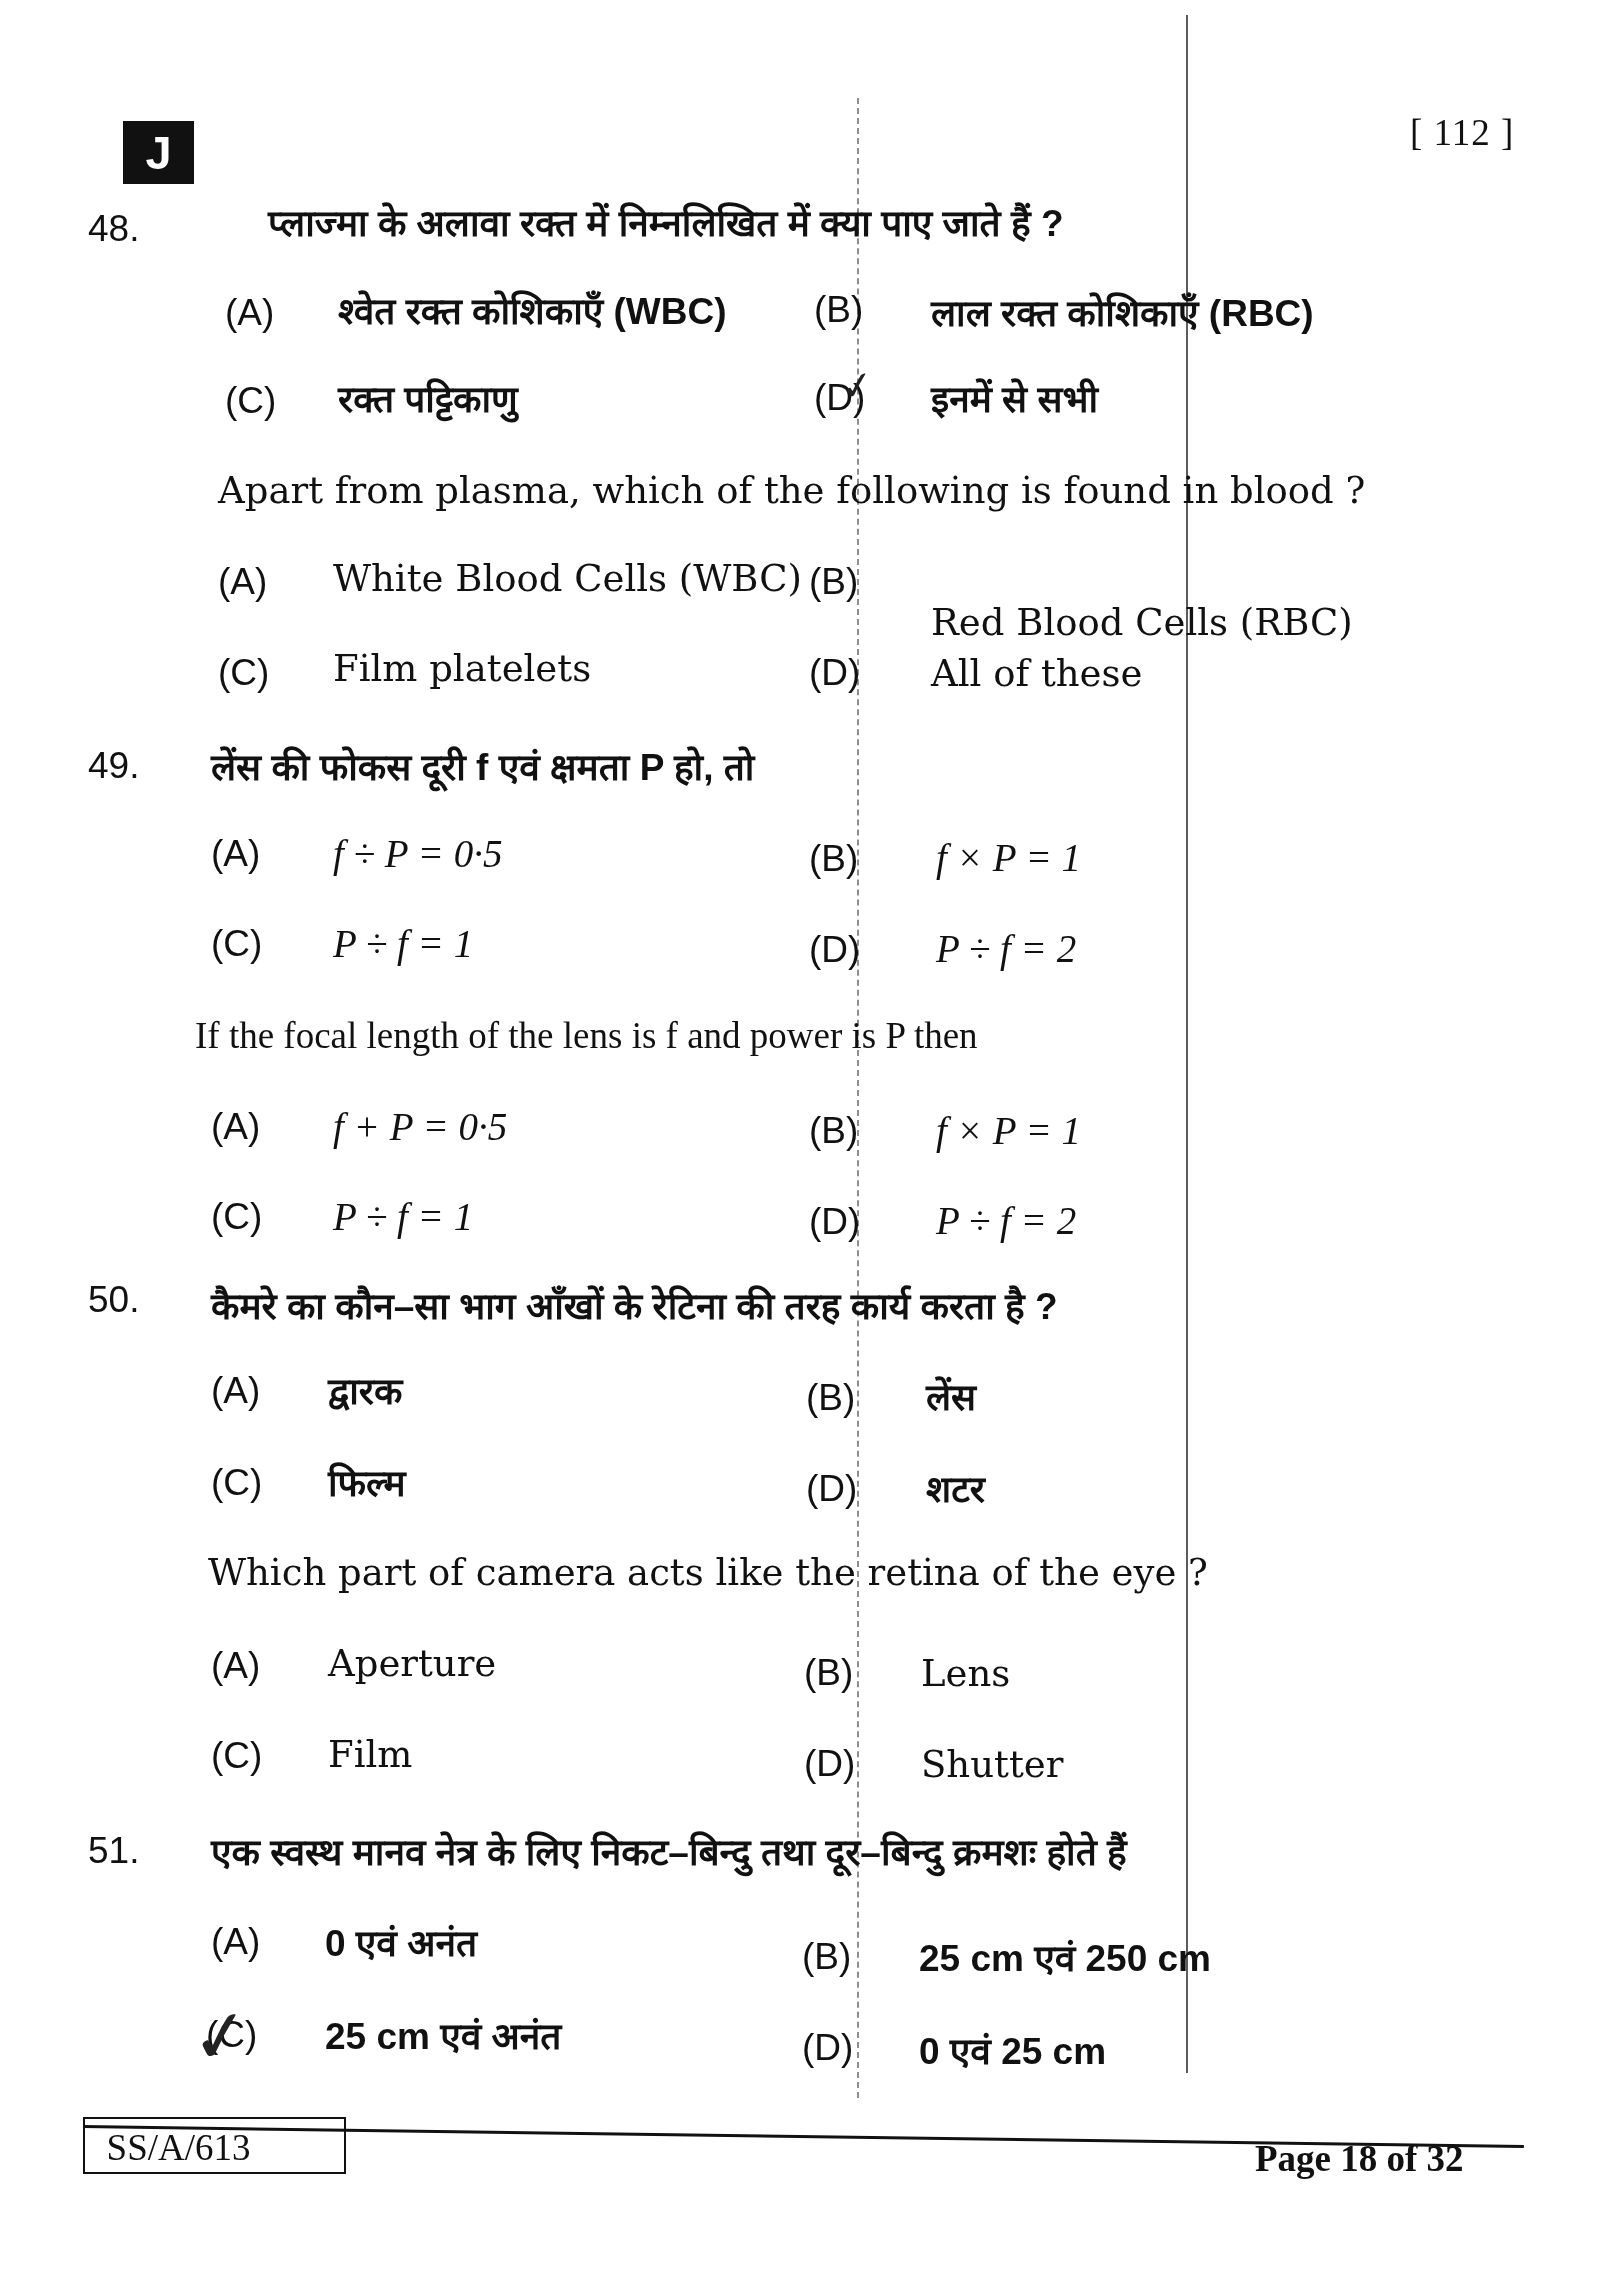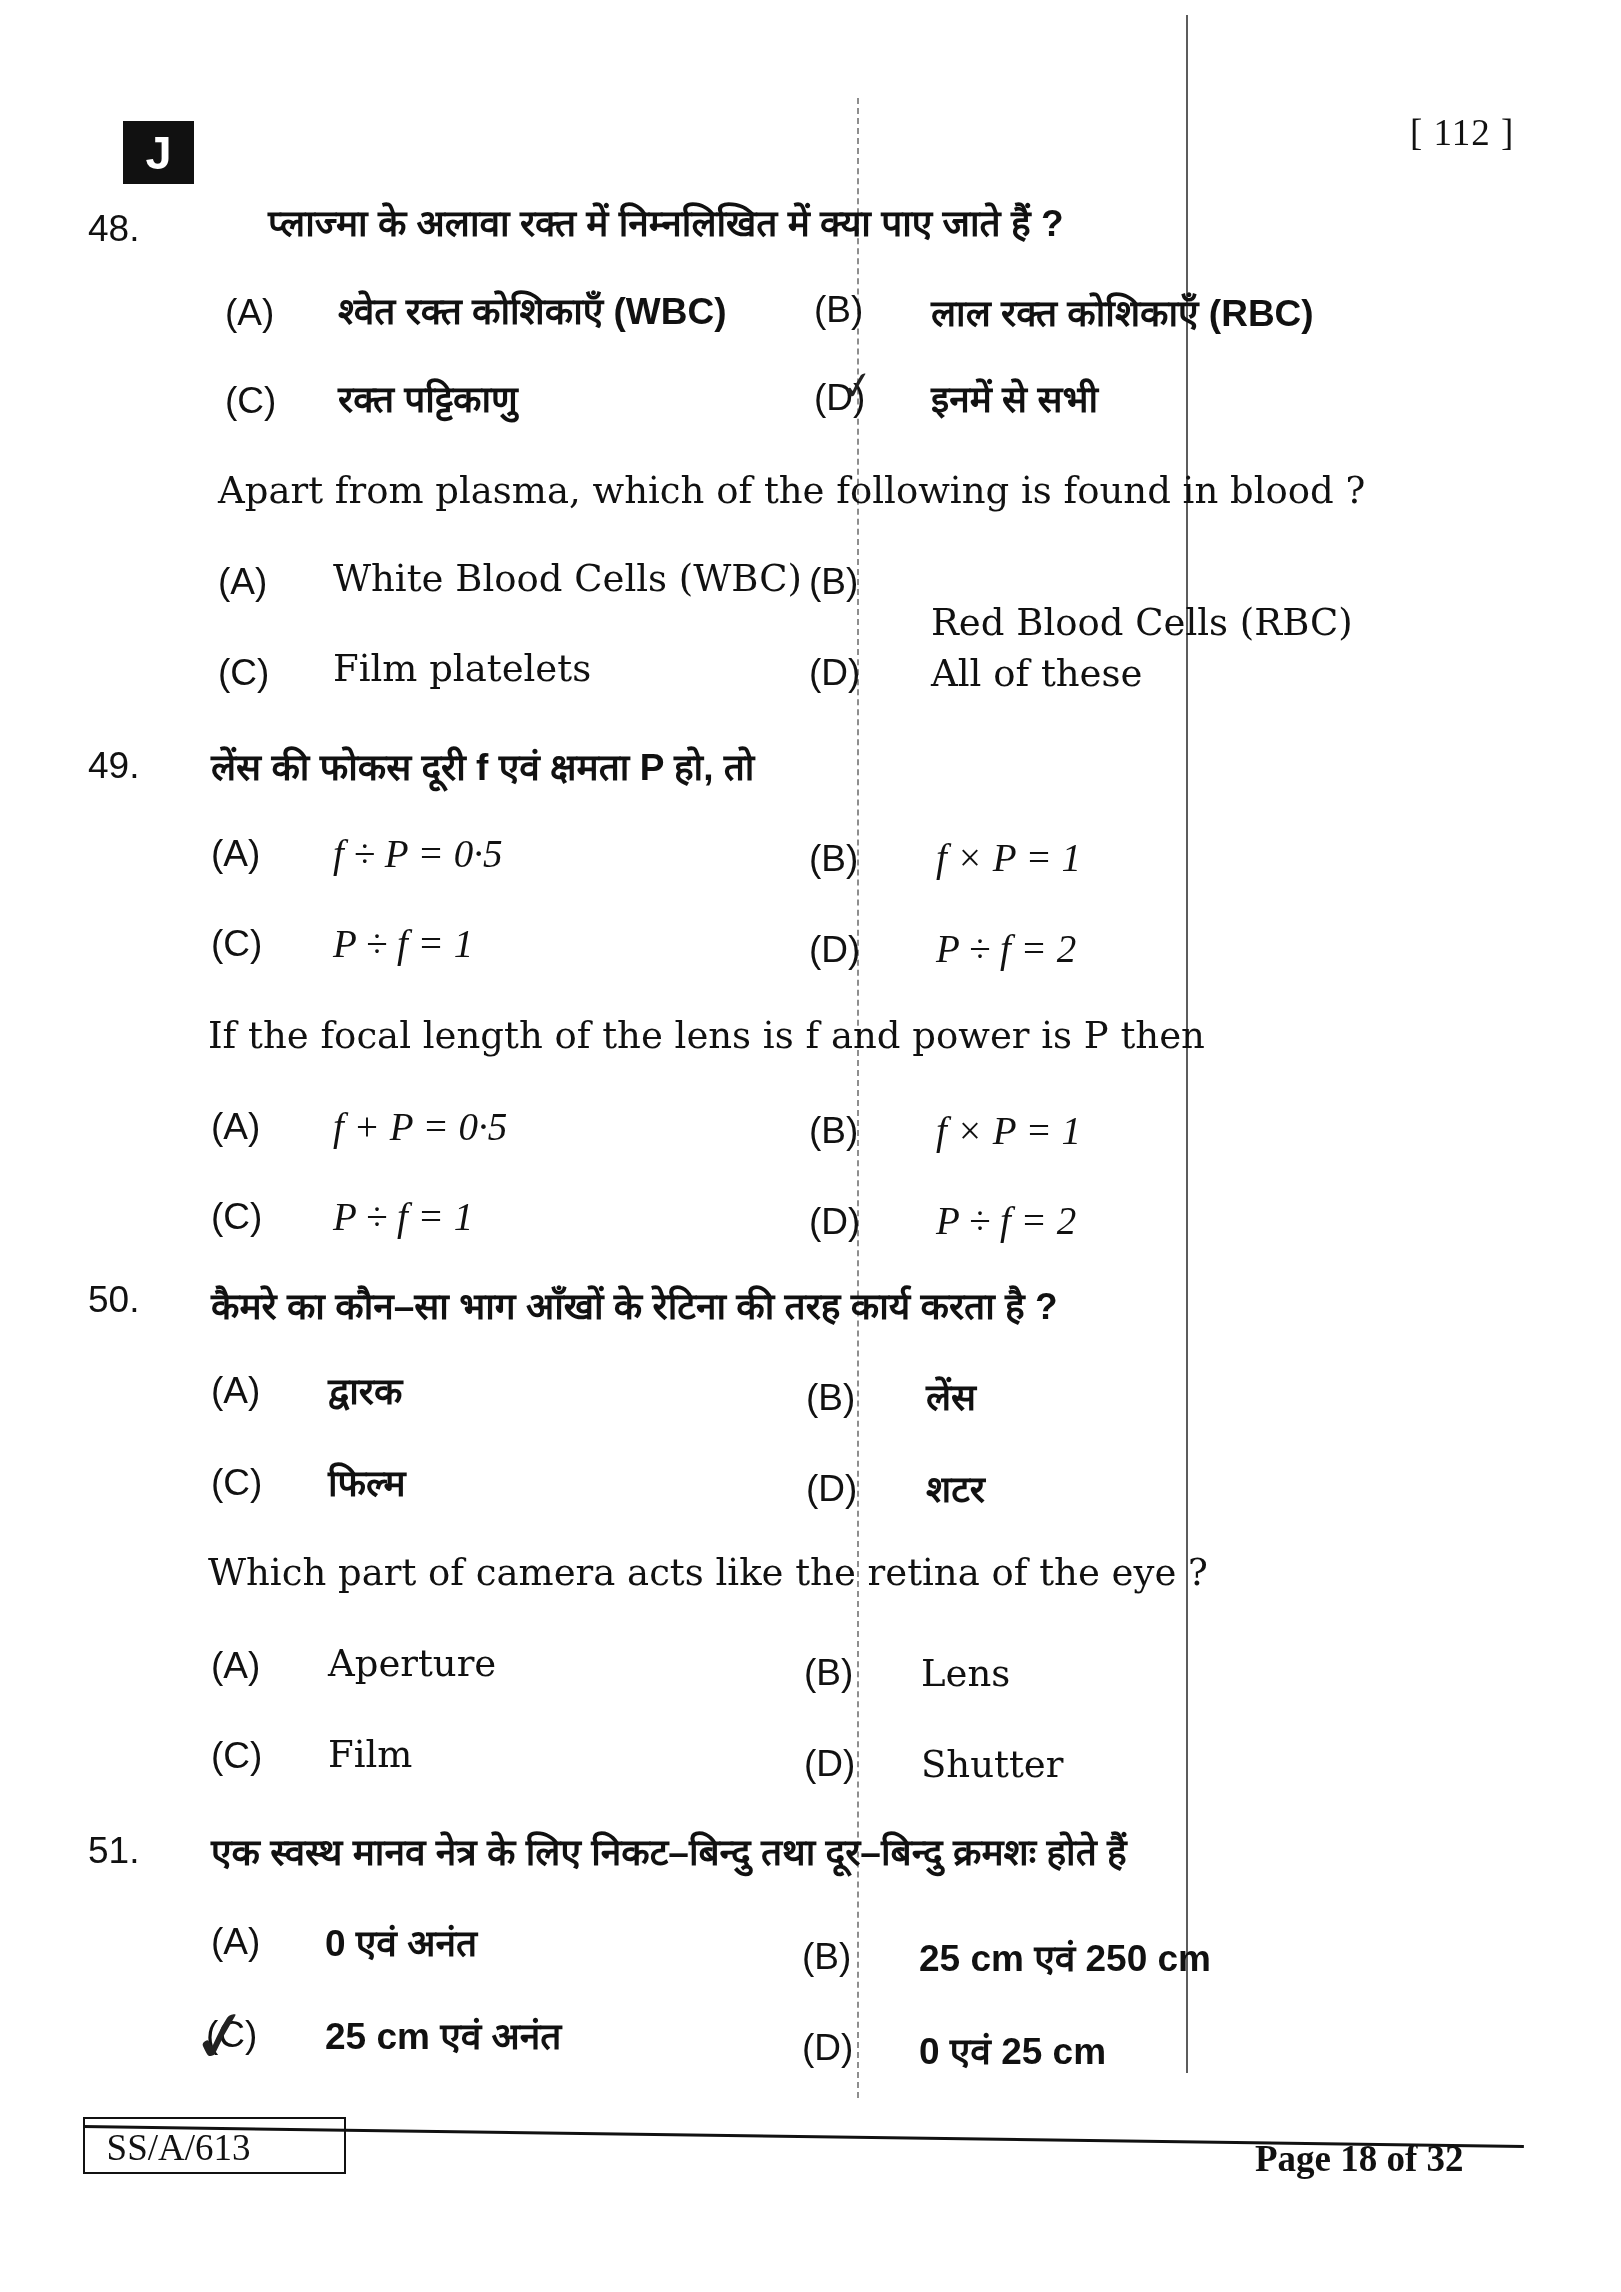--- a/index.html
+++ b/index.html
@@ -92,21 +92,21 @@
 <div>
   <span class="opt-label" style="left:211px; top:833px; font-size:37px;">(A)</span>
   <span class="opt-text math" style="left:333px; top:831px;">f ÷ P = 0·5</span>
   <span class="opt-label" style="left:809px; top:838px; font-size:37px;">(B)</span>
   <span class="opt-text math" style="left:936px; top:835px;">f × P = 1</span>
   <span class="opt-label" style="left:211px; top:923px; font-size:37px;">(C)</span>
   <span class="opt-text math" style="left:333px; top:921px;">P ÷ f = 1</span>
   <span class="opt-label" style="left:809px; top:929px; font-size:37px;">(D)</span>
   <span class="opt-text math" style="left:936px; top:926px;">P ÷ f = 2</span>
 </div>
-<div class="line en" style="left:208px; top:1014px;">If the focal length of the lens is f and power is P then</div>
+<div class="line en" style="left:195px; top:1014px;font-family:Liberation Serif, serif;">If the focal length of the lens is f and power is P then</div>
 <div>
   <span class="opt-label" style="left:211px; top:1106px; font-size:37px;">(A)</span>
   <span class="opt-text math" style="left:333px; top:1104px;">f + P = 0·5</span>
   <span class="opt-label" style="left:809px; top:1110px; font-size:37px;">(B)</span>
   <span class="opt-text math" style="left:936px; top:1108px;">f × P = 1</span>
   <span class="opt-label" style="left:211px; top:1196px; font-size:37px;">(C)</span>
   <span class="opt-text math" style="left:333px; top:1194px;">P ÷ f = 1</span>
   <span class="opt-label" style="left:809px; top:1201px; font-size:37px;">(D)</span>
   <span class="opt-text math" style="left:936px; top:1198px;">P ÷ f = 2</span>
 </div>

